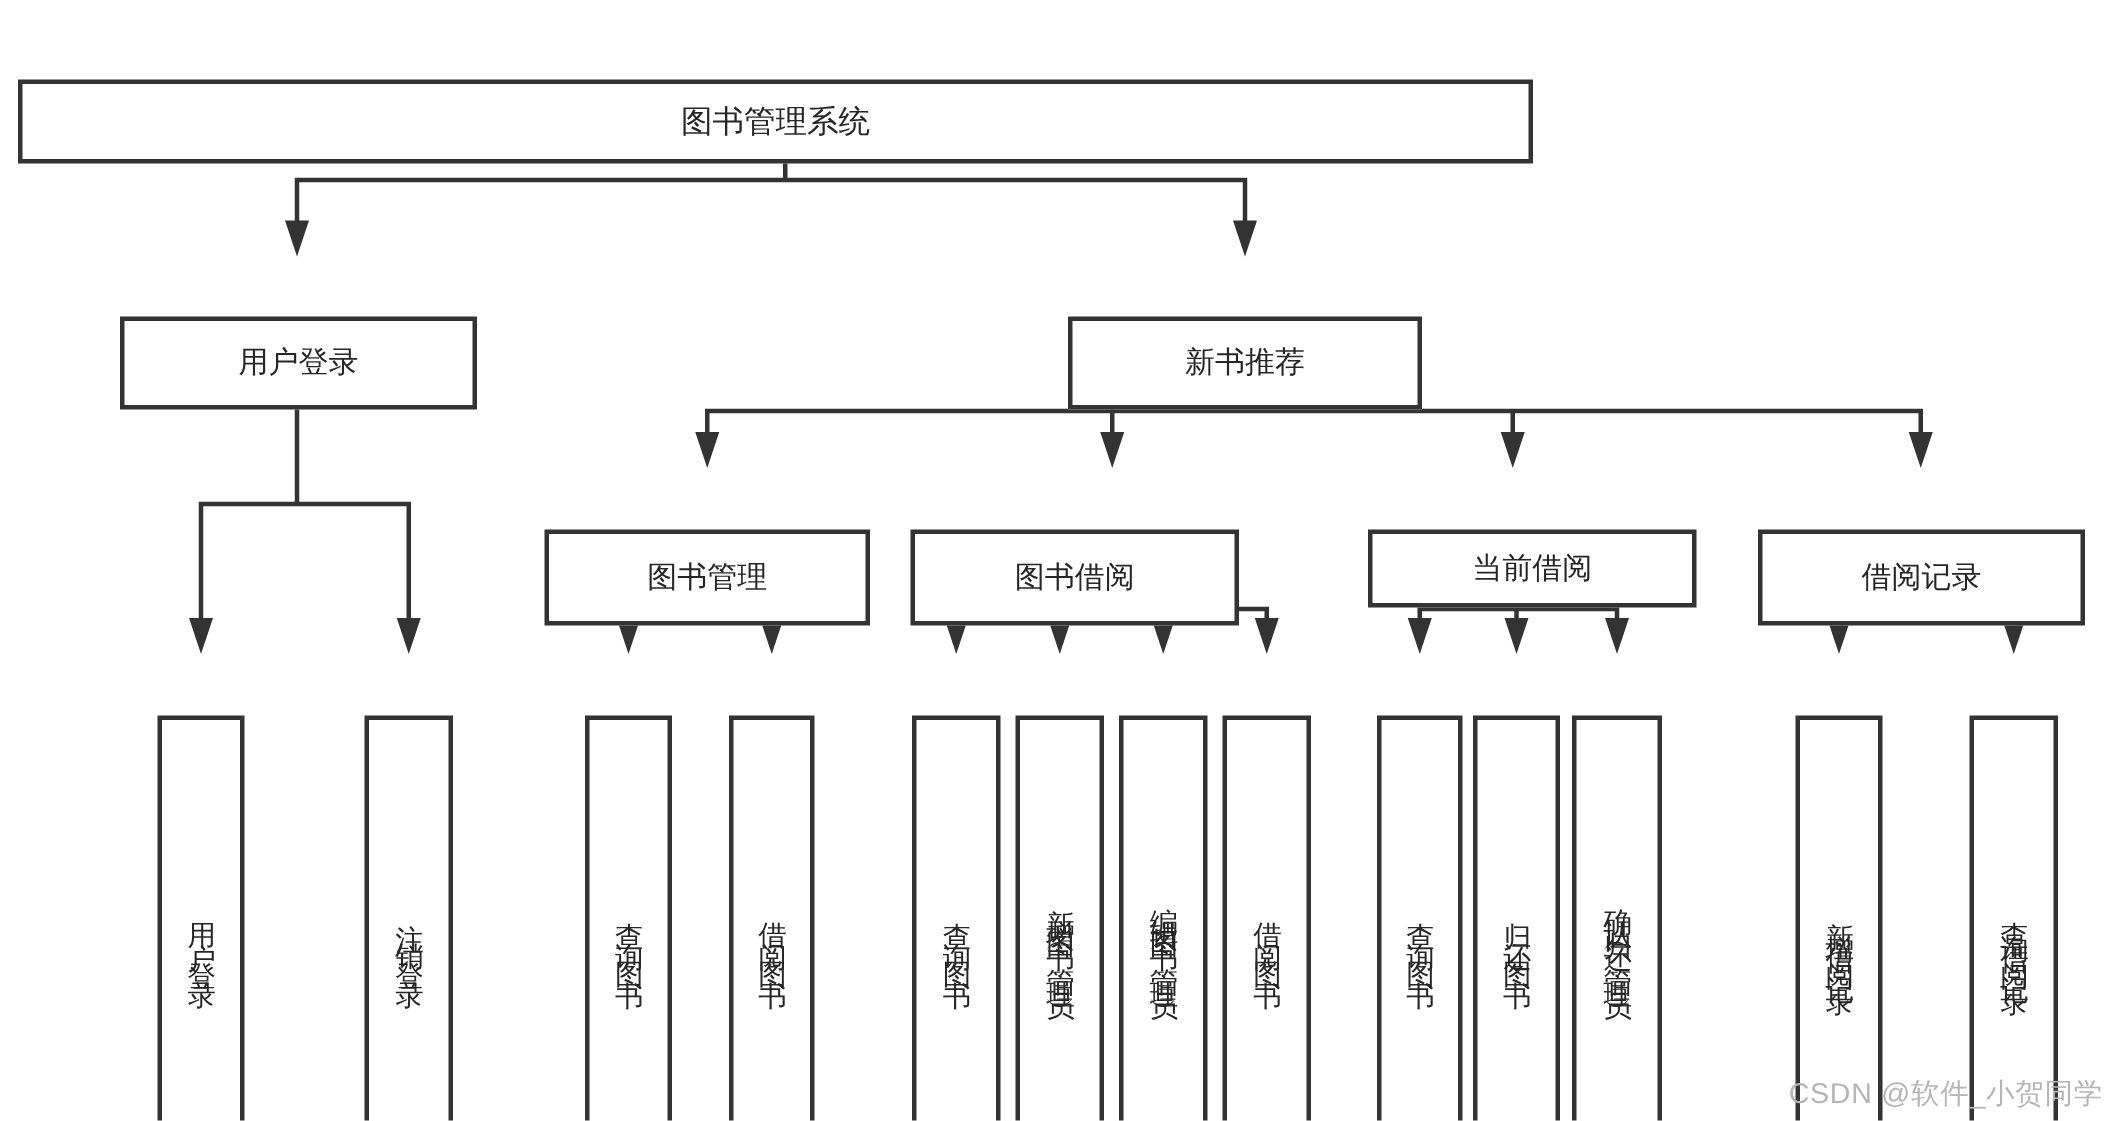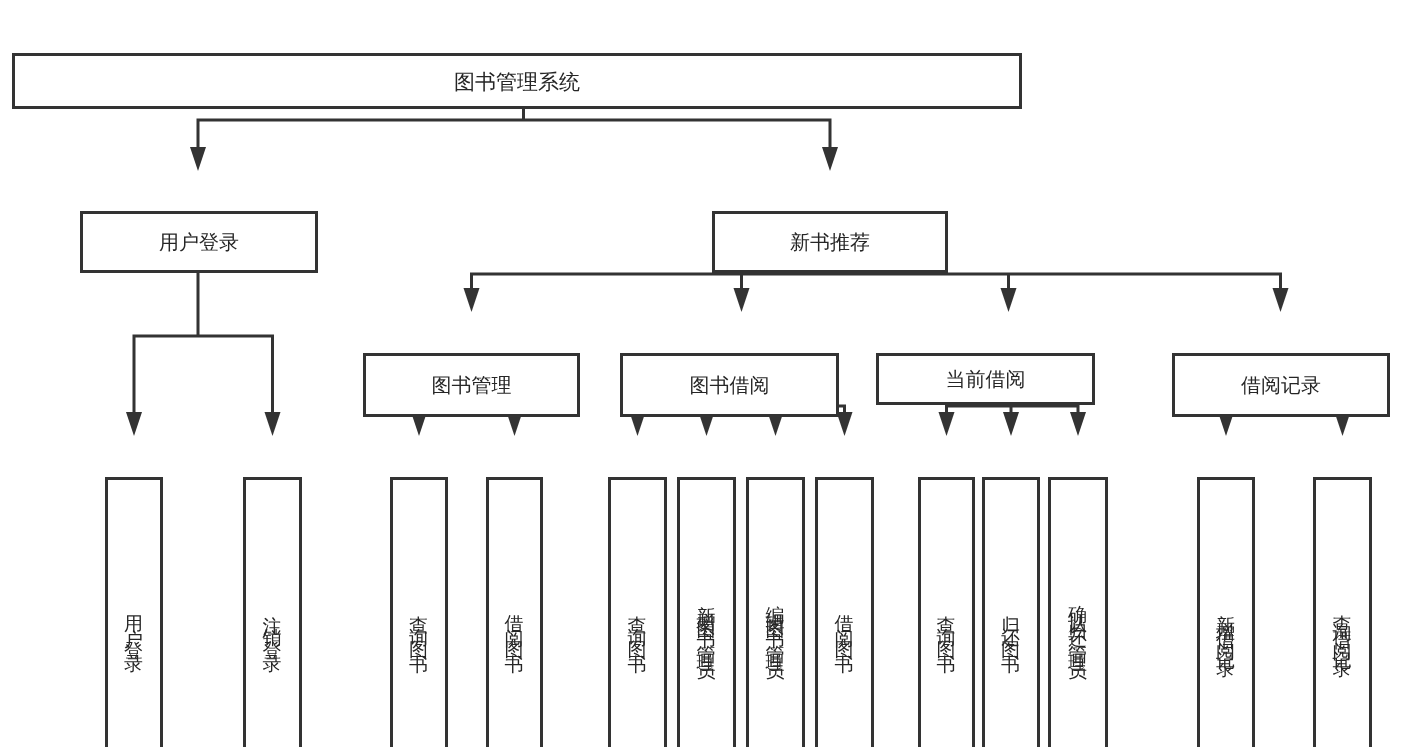--- a/index.html
+++ b/index.html
@@ -110,35 +110,36 @@
       <polygon points="1334.5,412 1350.5,412 1342.5,436"></polygon>
     </g>
   </svg>
 
   <div class="box" style="left:12px;top:13px;width:1010px;height:56px;font-size:21px">图书管理系统</div>
 
   <div class="box" style="left:80px;top:171px;width:238px;height:62px">用户登录</div>
   <div class="box" style="left:712px;top:171px;width:236px;height:62px">新书推荐</div>
 
   <div class="box" style="left:363px;top:313px;width:217px;height:64px">图书管理</div>
-  <div class="box" style="left:620px;top:313px;width:219px;height:64px">图书借阅</div>
-  <div class="box" style="left:876px;top:313px;width:219px;height:52px">当前借阅</div>
+  <div class="box" style="left:607px;top:313px;width:219px;height:64px">图书借阅</div>
+  <div class="box" style="left:912px;top:313px;width:219px;height:52px">当前借阅</div>
   <div class="box" style="left:1172px;top:313px;width:218px;height:64px">借阅记录</div>
 
   <div class="box v" style="left:105px;top:437px;width:58px;height:298px;letter-spacing:13px">用户登录</div>
   <div class="box v" style="left:243px;top:437px;width:59px;height:298px;letter-spacing:13px">注销登录</div>
 
   <div class="box v" style="left:390px;top:437px;width:58px;height:298px;letter-spacing:13px">查询图书</div>
   <div class="box v" style="left:486px;top:437px;width:57px;height:298px;letter-spacing:13px">借阅图书</div>
 
   <div class="box v" style="left:608px;top:437px;width:59px;height:298px;letter-spacing:13px">查询图书</div>
   <div class="box v" style="left:677px;top:437px;width:59px;height:298px">新增图书（管理员）</div>
   <div class="box v" style="left:746px;top:437px;width:59px;height:298px">编辑图书（管理员）</div>
   <div class="box v" style="left:815px;top:437px;width:59px;height:298px;letter-spacing:13px">借阅图书</div>
 
   <div class="box v" style="left:918px;top:437px;width:57px;height:298px;letter-spacing:13px">查询图书</div>
   <div class="box v" style="left:982px;top:437px;width:58px;height:298px;letter-spacing:13px">归还图书</div>
   <div class="box v" style="left:1048px;top:437px;width:60px;height:298px">确认归还（管理员）</div>
 
   <div class="box v" style="left:1197px;top:437px;width:58px;height:298px;letter-spacing:9px">新增借阅记录</div>
   <div class="box v" style="left:1313px;top:437px;width:59px;height:298px;letter-spacing:9px">查询借阅记录</div>
 
+  <div id="watermark">CSDN @软件_小贺同学</div>
 </div>
 
 </body></html>

